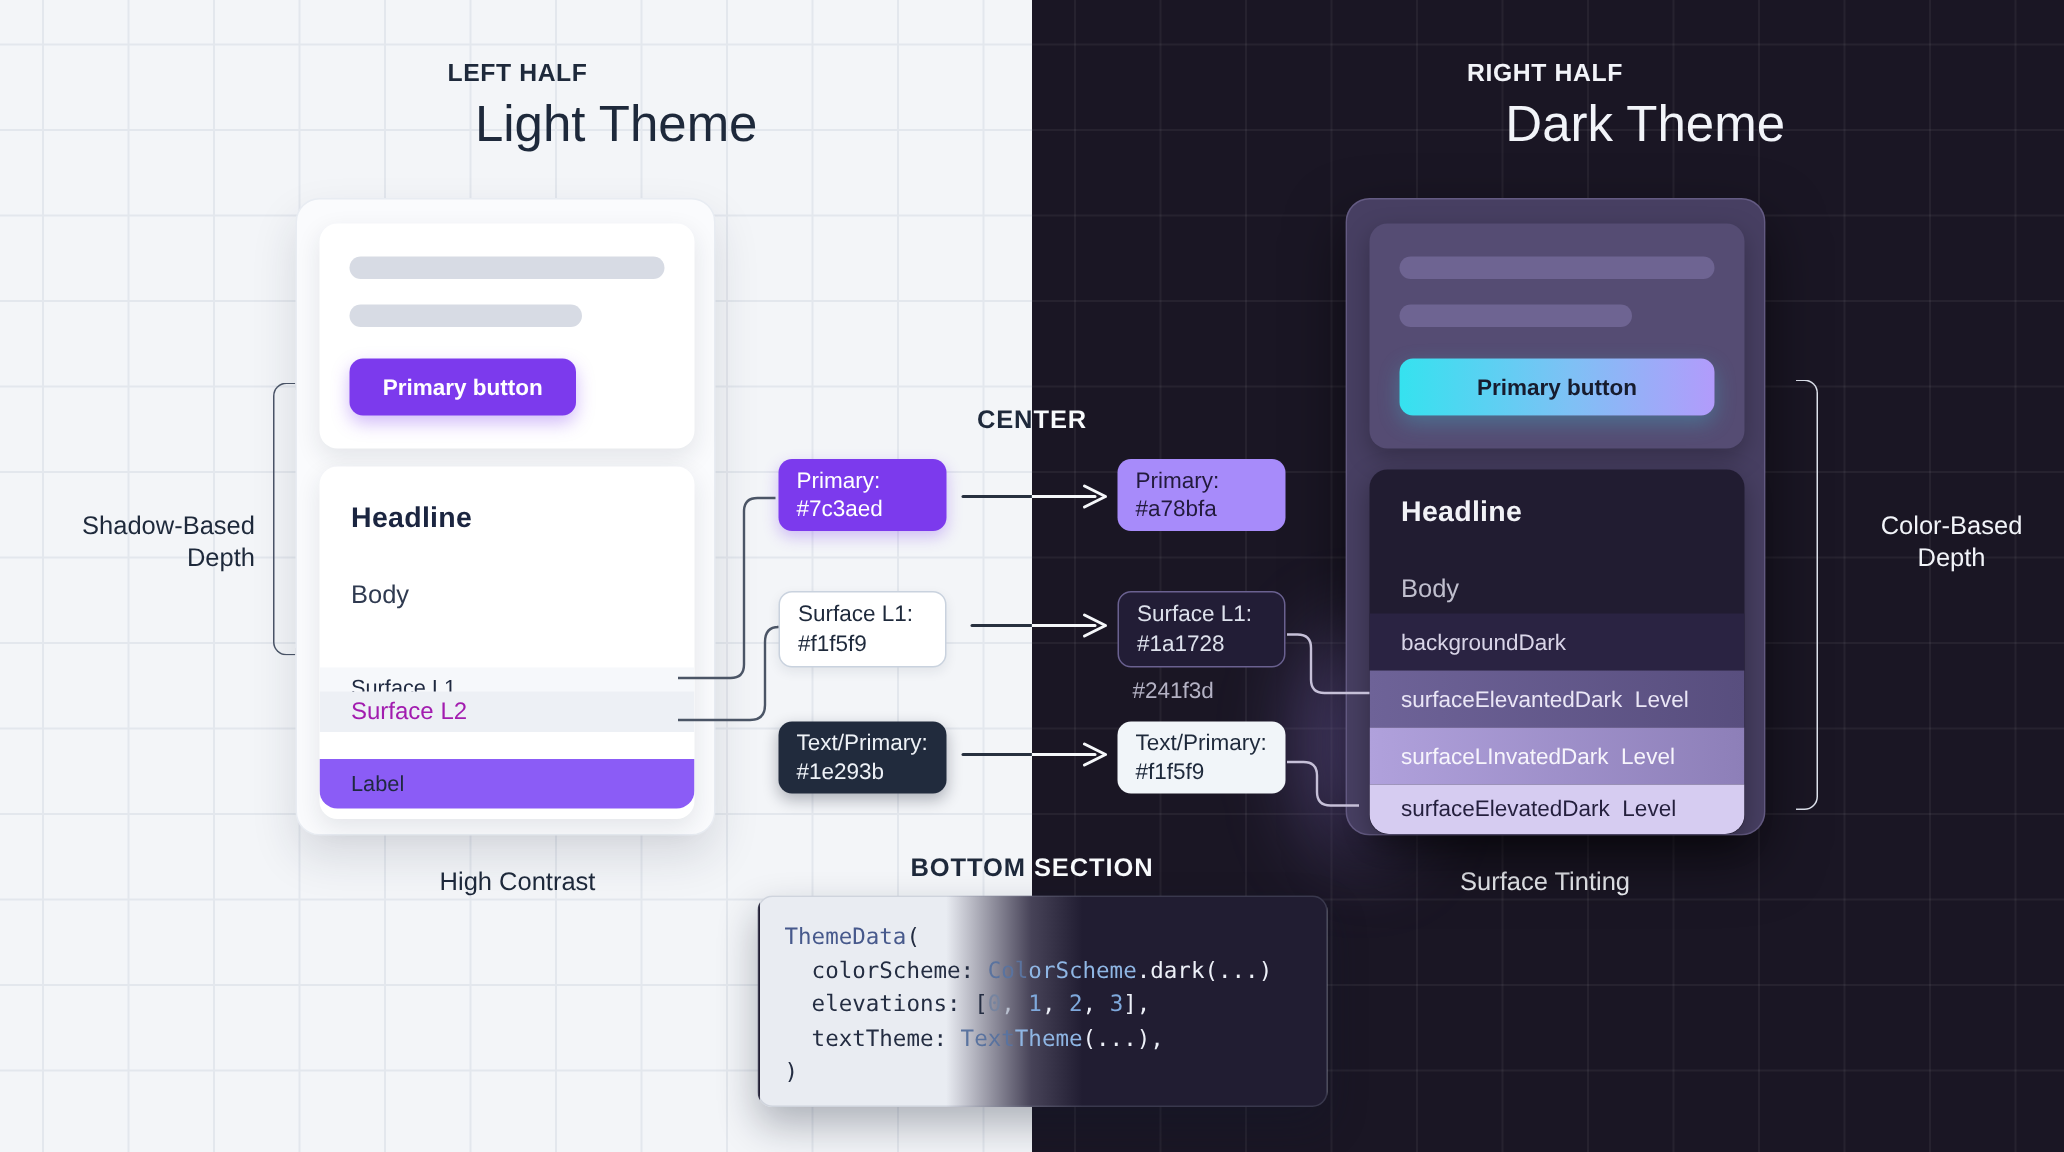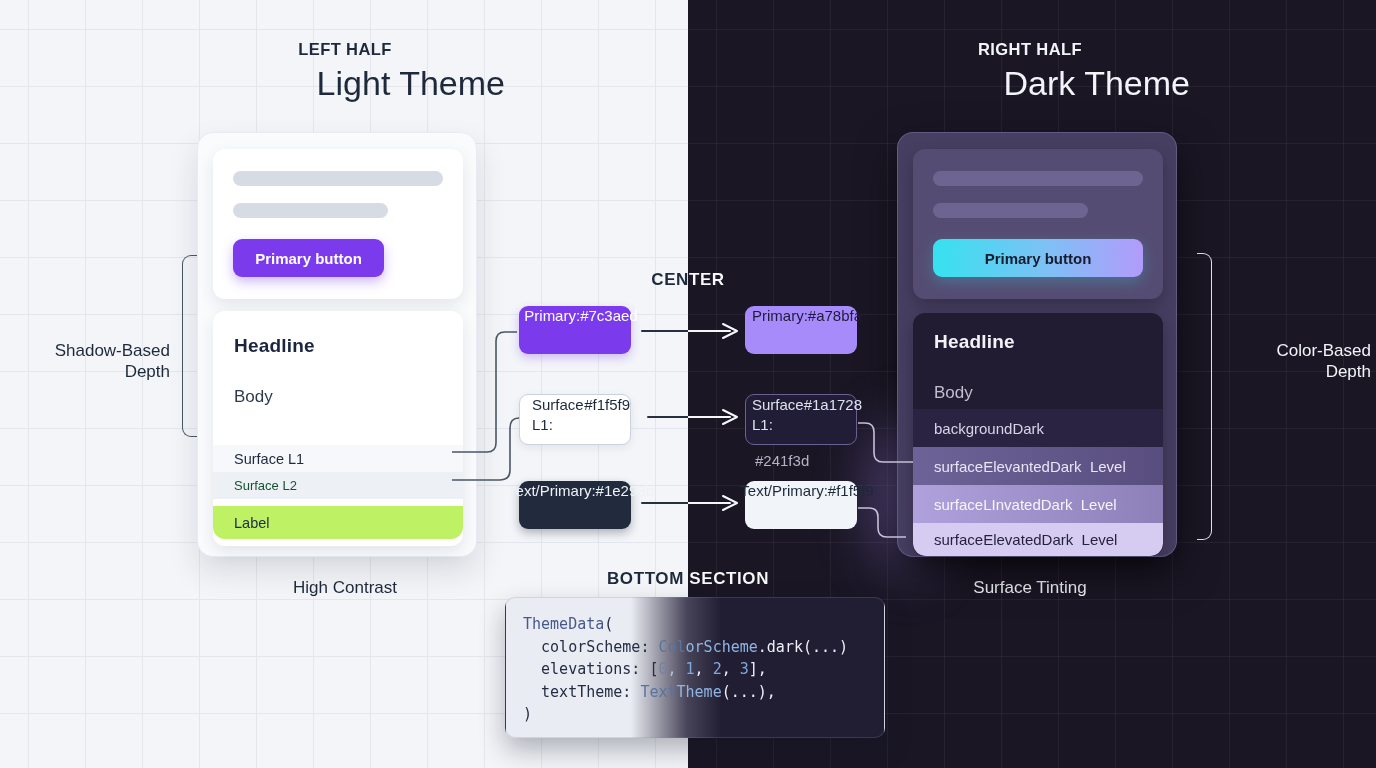--- a/index.html
+++ b/index.html
@@ -46,43 +46,43 @@
   .skel-light { background:#d7dbe4; }
   .btn { position:absolute; display:flex; align-items:center; justify-content:center;
     height:38px; border-radius:9px; font-size:15px; font-weight:700; cursor:pointer; border:none; }
   .btn-primary-light { left:20px; top:90px; width:151px; background:#7c3aed; color:#ffffff;
     box-shadow:0 5px 12px rgba(124,58,237,0.35); }
   .headline { position:absolute; left:21px; font-size:19px; font-weight:700; letter-spacing:0.2px; }
   .bodytxt { position:absolute; left:21px; font-size:17px;text-align:center; }
   .band { position:absolute; left:0; width:100%; display:flex; align-items:center; padding-left:21px; }
   .band span { white-space:pre; }
   .band-s1 { top:134px; height:27px; background:#f6f8fb; font-size:14.5px; color:#1f2940; }
-  .band-s2 { top:161px; height:27px; background:#edf0f5; font-size:13px; color:#14532d; }
-  .band-lbl { top:195px; height:33px; background:#bef264; font-size:14.5px; color:#1f2940; border-radius:0 0 12px 12px; }
+  .band-s2 { top:150px; height:27px; background:#edf0f5; font-size:16px; color:#a21caf; }
+  .band-lbl { top:195px; height:33px; background:#8b5cf6; font-size:14.5px; color:#1f2940; border-radius:0 0 12px 12px; }
 
   
   .card-outer-dark { left:897px; top:132px; width:280px; height:425px; background:#473f62;
     border:1px solid rgba(205,190,250,0.22); border-radius:16px;
     box-shadow:0 16px 38px rgba(0,0,0,0.5); z-index:2; }
   .mini-top-dark { top:16px; height:150px; background:#554c73; box-shadow:0 6px 16px rgba(0,0,0,0.25); }
   .skel-dark { background:#6e6492; }
   .btn-primary-dark { left:20px; top:90px; width:210px;
     background:linear-gradient(90deg,#35e2ef 0%,#7fc0f5 55%,#b29bfb 100%); color:#171c2e;
     box-shadow:0 5px 14px rgba(53,226,239,0.25); }
   .mini-bottom-dark { top:180px; height:243px; background:#211c31; overflow:hidden; box-shadow:0 6px 18px rgba(0,0,0,0.3); }
   .dband { font-size:15px; }
   .dband-1 { top:96px; height:38px; background:#2a2342; color:#d9d5e8; }
   .dband-2 { top:134px; height:38px; background:linear-gradient(90deg,#6e6398 0%,#584e7e 100%); color:#eae6f6; }
   .dband-3 { top:172px; height:38px; background:linear-gradient(90deg,#b0a1dc 0%,#8d7fb8 100%); color:#f7f5fc; }
   .dband-4 { top:210px; height:33px; background:#d6ccf1; color:#241f3d; border-radius:0 0 13px 13px; }
   .glow { left:872px; top:420px; width:70px; height:150px; background:rgba(167,139,250,0.4);
     filter:blur(28px); border-radius:50%; z-index:1; }
 
   
-  .chip { position:absolute; width:112px; border-radius:9px; display:flex; flex-direction:row;
+  .chip { position:absolute; width:112px; border-radius:9px; display:flex; flex-direction:column;
     justify-content:center; padding-left:12px; font-size:15px; line-height:19.5px; z-index:3; }
   .chip-primary-l { left:519px; top:306px; height:48px; background:#7c3aed; color:#ffffff; box-shadow:0 4px 10px rgba(124,58,237,0.3); }
   .chip-surface-l { left:519px; top:394px; height:51px; background:#ffffff; border:1px solid #c9d2de; color:#1e293b; box-shadow:0 3px 8px rgba(30,41,59,0.08); }
   .chip-text-l    { left:519px; top:481px; height:48px; background:#212b3d; color:#eef2f7; box-shadow:0 4px 10px rgba(15,23,42,0.3); }
   .chip-primary-r { left:745px; top:306px; height:48px; background:#a78bfa; color:#221a3c; }
   .chip-surface-r { left:745px; top:394px; height:51px; background:#221d36; border:1px solid #6a6190; color:#dde1ec; }
   .chip-text-r    { left:745px; top:481px; height:48px; background:#f1f5f9; color:#1e293b; }
   .loose-hex { left:755px; top:452px; font-size:15px; color:#b4b2c4; z-index:3; }
 
   
@@ -118,21 +118,21 @@
 
   <div class="abs split-label" style="left:568px; top:270px;">CENTER</div>
   <div class="abs split-label" style="left:568px; top:569px;">BOTTOM SECTION</div>
 
   <div class="abs bracket bracket-left" style="left:182px; top:255px; height:182px;"></div>
   <div class="abs side-note dk" style="left:38px; top:340px; width:132px; text-align:right;">
     <div>Shadow-Based</div>
     <div>Depth</div>
   </div>
   <div class="abs bracket bracket-right" style="left:1197px; top:253px; height:287px;"></div>
-  <div class="abs side-note lt" style="left:1231px; top:340px; width:140px; text-align:right;">
+  <div class="abs side-note lt" style="left:1231px; top:340px; width:140px; text-align:center;">
     <div>Color-Based</div>
     <div>Depth</div>
   </div>
 
   <div class="abs footer-note dk" style="left:235px; top:578px;">High Contrast</div>
   <div class="abs footer-note lt" style="left:920px; top:578px;">Surface Tinting</div>
 
   <div class="abs card-outer-light">
     <div class="mini-card mini-top-light">
       <div class="skel skel-light" style="left:20px; top:22px; width:210px;"></div>

